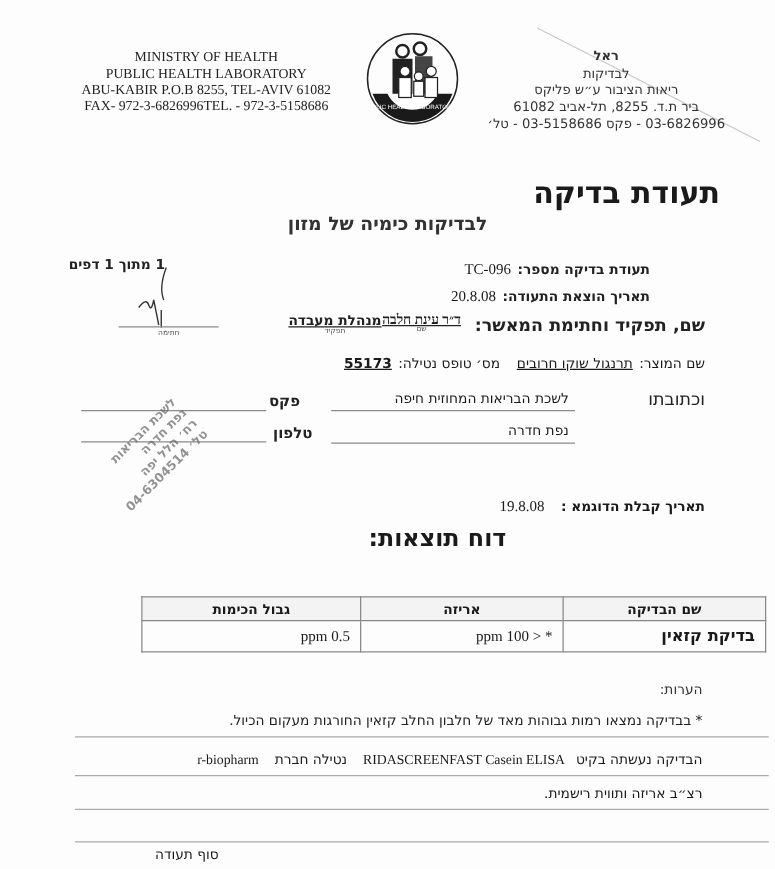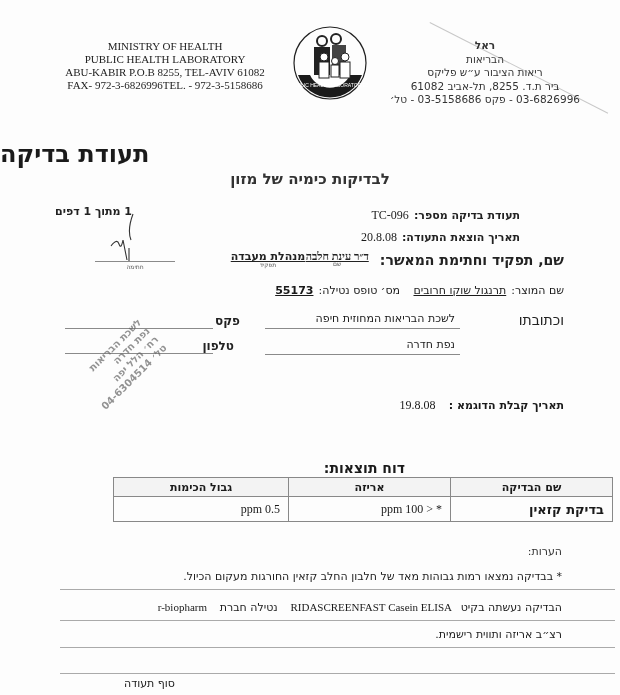--- a/index.html
+++ b/index.html
@@ -16,21 +16,21 @@
     
     .hdr-en { left: 50px; top: 40px; width: 230px; text-align: center; font-size: 11px; line-height: 13px; color: #222; }
     .hdr-en .b { font-weight: bold; }
     
     .hdr-he { left: 385px; top: 39px; width: 200px; text-align: center; font-size: 10.5px; line-height: 13.5px; color: #333; }
     .fold { left: 430px; top: 22px; width: 200px; height: 1px; background: #c8c8c8; transform: rotate(27deg); transform-origin: left top; }
 
     
     .logo { left: 292px; top: 25px; width: 76px; height: 76px; }
 
-    .title { left: 0; width: 576px; top: 140px; text-align: left; font-size: 24px; font-weight: bold; }
+    .title { left: 0; width: 576px; top: 140px; text-align: right; font-size: 24px; font-weight: bold; }
     .subtitle { left: 0; width: 620px; top: 170px; text-align: center; font-size: 15px; font-weight: bold; color: #333; }
 
     .lbl { font-size: 11px; font-weight: bold; color: #222; }
     .lbl-lg { font-size: 14px; font-weight: bold; color: #222; }
     .val { font-size: 11px; }
     .ul { text-decoration: underline; }
     .tiny { font-size: 6px; color: #555; }
 
     .line { height: 1px; background: #8a8a8a; }
 
@@ -65,21 +65,21 @@
     <rect x="39" y="40" width="8" height="12" fill="#fff" stroke="#222"></rect>
     <circle cx="53" cy="32" r="4" fill="#fff" stroke="#222"></circle>
     <rect x="48" y="37" width="10" height="16" fill="#fff" stroke="#222"></rect>
     <text x="38" y="62" text-anchor="middle" font-size="5" fill="#fff" font-family="Liberation Sans, sans-serif">PUBLIC HEALTH LABORATORIES</text>
   </svg>
 </div>
 
 <div class="abs fold"></div>
 <div class="abs hdr-he sans rtl">
   <div style="font-weight:bold">ראל</div>
-  <div>הבריאות</div>
+  <div>לבדיקות</div>
   <div>ריאות הציבור ע״ש פליקס</div>
   <div>ביר ת.ד. 8255, תל-אביב 61082</div>
   <div>03-6826996 - פקס  03-5158686 - טל׳</div>
 </div>
 
 <div class="abs title sans rtl">תעודת בדיקה</div>
 <div class="abs subtitle sans rtl">לבדיקות כימיה של מזון</div>
 
 <div class="abs sans rtl lbl" style="left:55px; top:205px; width:110px; text-align:left;">1 מתוך 1 דפים</div>
 
@@ -125,36 +125,36 @@
 <div class="abs rtl sans lbl-lg" style="right:56px; top:312px; width:120px; font-weight:normal; line-height:17px;">
   <div>וכתובתו</div>
 </div>
 <div class="abs rtl sans val" style="left:265px; top:312px; width:190px; text-align:right;">לשכת הבריאות המחוזית חיפה</div>
 <div class="abs line" style="left:265px; top:328px; width:195px;"></div>
 <div class="abs rtl sans val" style="left:265px; top:338px; width:190px; text-align:right;">נפת חדרה</div>
 <div class="abs line" style="left:265px; top:354px; width:195px;"></div>
 
 <div class="abs rtl sans lbl" style="left:200px; top:314px; width:40px; font-size:12px;">פקס</div>
 <div class="abs line" style="left:65px; top:328px; width:148px;"></div>
-<div class="abs rtl sans lbl" style="left:184px; top:339px; width:50px; font-size:12px;">טלפון</div>
+<div class="abs rtl sans lbl" style="left:200px; top:339px; width:50px; font-size:12px;">טלפון</div>
 <div class="abs line" style="left:65px; top:353px; width:148px;"></div>
 
 <div class="abs stamp rtl sans">
   <div>לשכת הבריאות</div>
   <div>נפת חדרה</div>
   <div>רח׳ הלל יפה</div>
   <div>טל׳ 04-6304514</div>
 </div>
 
 <div class="abs rtl sans" style="right:56px; top:394px; width:250px;">
   <span class="val" style="font-weight:bold">תאריך קבלת הדוגמא :</span>
   <span class="val serif" style="font-size:12px; margin-right:8px;">19.8.08</span>
 </div>
 
-<div class="abs rtl sans" style="left:265px; top:420px; width:140px; font-size:14px; font-weight:bold;margin-top:40px;">דוח תוצאות:</div>
+<div class="abs rtl sans" style="left:265px; top:420px; width:140px; font-size:19px; font-weight:bold;">דוח תוצאות:</div>
 
 <div class="abs rtl sans" style="left:113px; top:477px;">
   <table class="results">
     <tbody>
         <tr class="head">
       <td style="width:145px">שם הבדיקה</td>
       <td style="width:145px">אריזה</td>
       <td>גבול הכימות</td>
     </tr>
     <tr>

